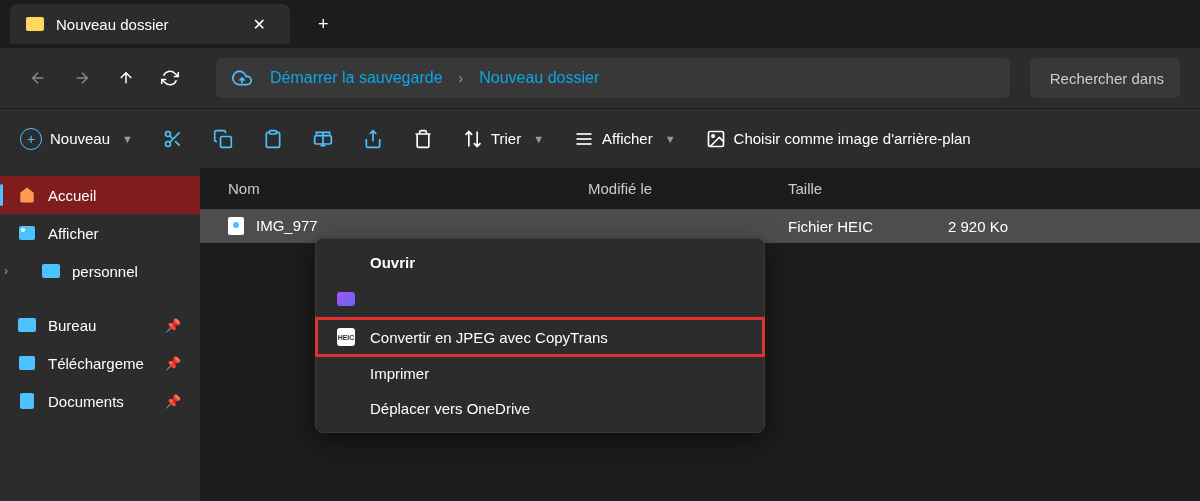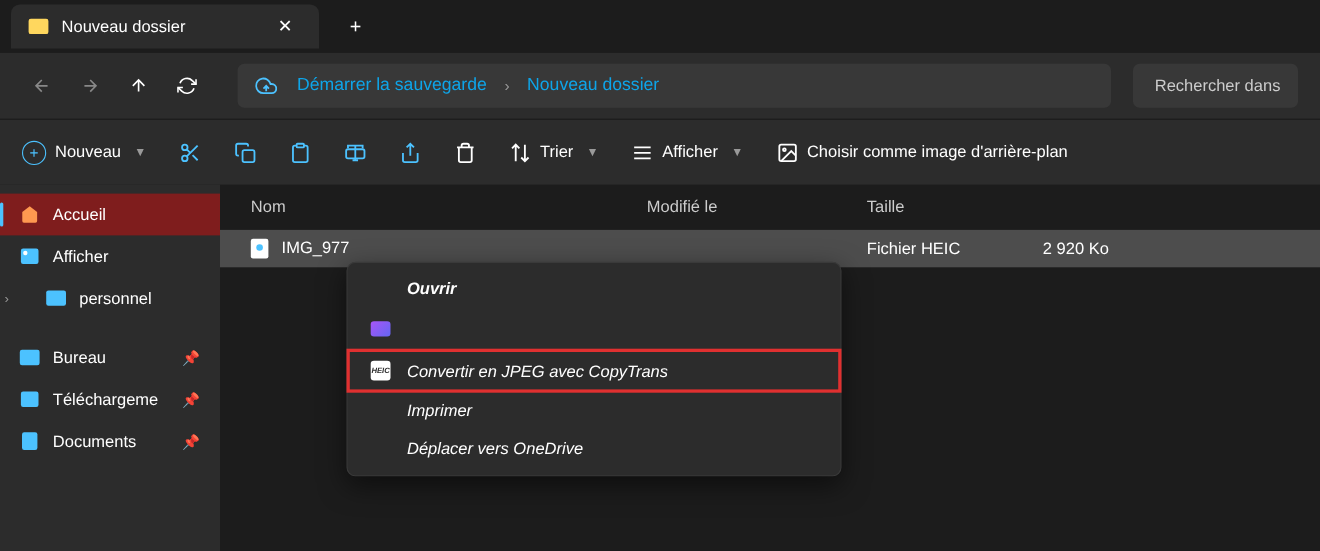--- a/index.html
+++ b/index.html
@@ -57,21 +57,21 @@
 .col-mod { width: 200px; }
 .col-type { width: 160px; }
 .col-size { width: 110px; text-align: left; }
 .row { display: flex; padding: 8px 28px; align-items: center; font-size: 15px; }
 .row.selected { background: #4d4d4d; }
 .file-icon { width: 16px; height: 18px; background: #fff; border-radius: 2px; margin-right: 12px; position: relative; }
 .file-icon::after { content: ''; position: absolute; width: 6px; height: 6px; background: #4cc2ff; border-radius: 50%; top: 5px; left: 5px; }
 
 
 .ctx-menu { position: absolute; top: 70px; left: 115px; width: 450px; background: #2c2c2c; border-radius: 8px; padding: 6px 0; box-shadow: 0 8px 24px rgba(0,0,0,0.5); border: 1px solid #3a3a3a; }
-.ctx-item { display: flex; align-items: flex-end; gap: 14px; padding: 9px 20px; color: #fff; font-size: 15px; cursor: pointer; font-style: italic; }
+.ctx-item { display: flex; align-items: center; gap: 14px; padding: 9px 20px; color: #fff; font-size: 15px; cursor: pointer; }
 .ctx-item.bold { font-weight: 600; }
 .ctx-item.highlighted { outline: 3px solid #e03030; outline-offset: -2px; }
 .ctx-icon { width: 20px; height: 20px; display: flex; align-items: center; justify-content: center; flex-shrink: 0; }
 .ctx-icon-spacer { width: 20px; flex-shrink: 0; }
 .clipchamp-icon { width: 18px; height: 14px; background: linear-gradient(135deg, #a855f7, #6366f1); border-radius: 3px; }
 .heic-icon { width: 18px; height: 18px; background: #fff; border-radius: 3px; color: #2c2c2c; font-size: 7px; font-weight: bold; display: flex; align-items: center; justify-content: center; }
 .notepad-icon { width: 16px; height: 18px; background: #fff; border-radius: 2px; position: relative; }
 .notepad-icon::before { content: ''; position: absolute; top: 0; left: 0; right: 0; height: 4px; background: #4cc2ff; border-radius: 2px 2px 0 0; }
 
 svg { display: block; }

